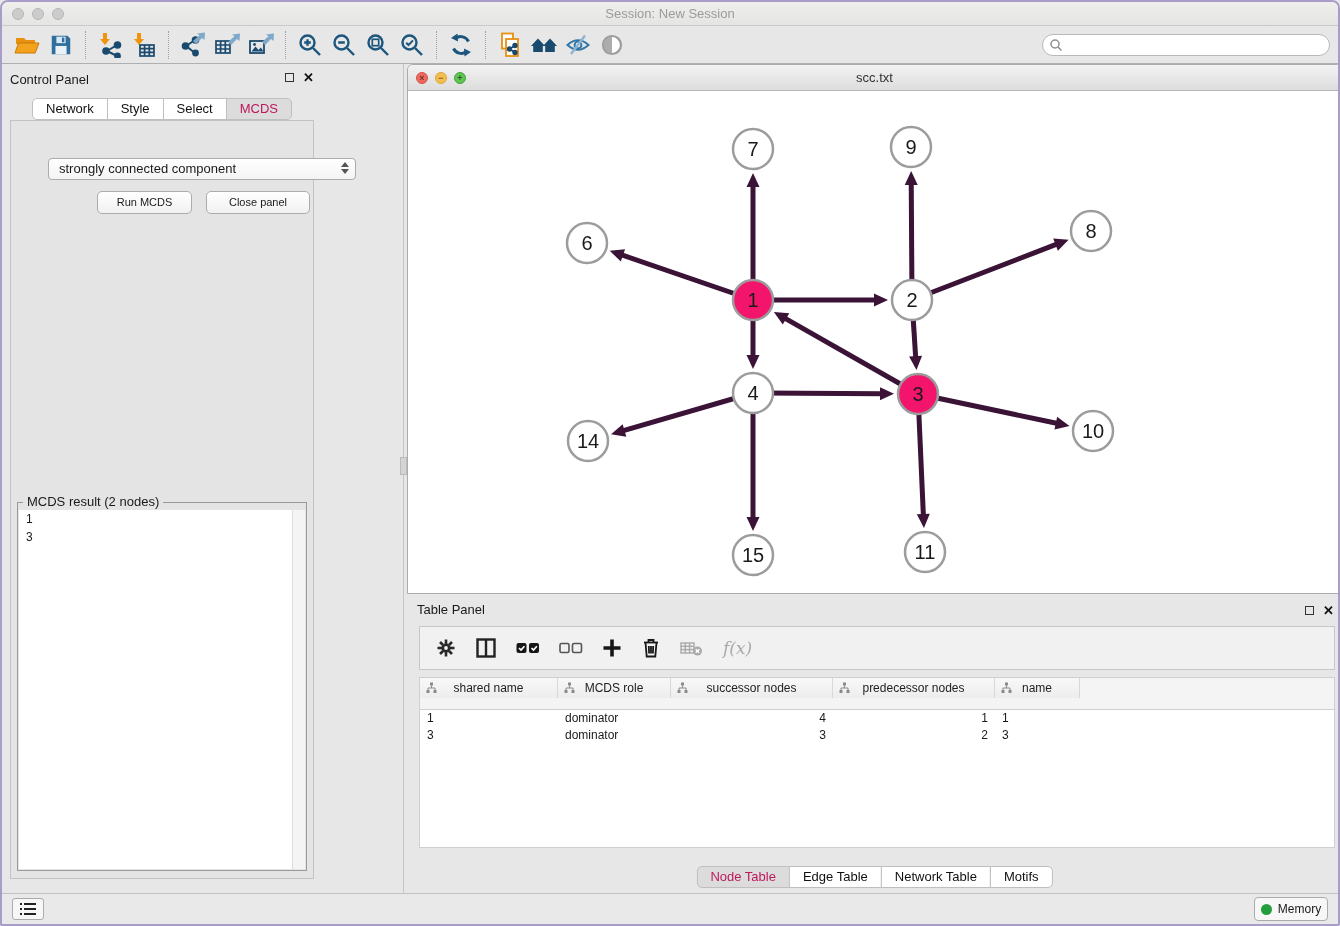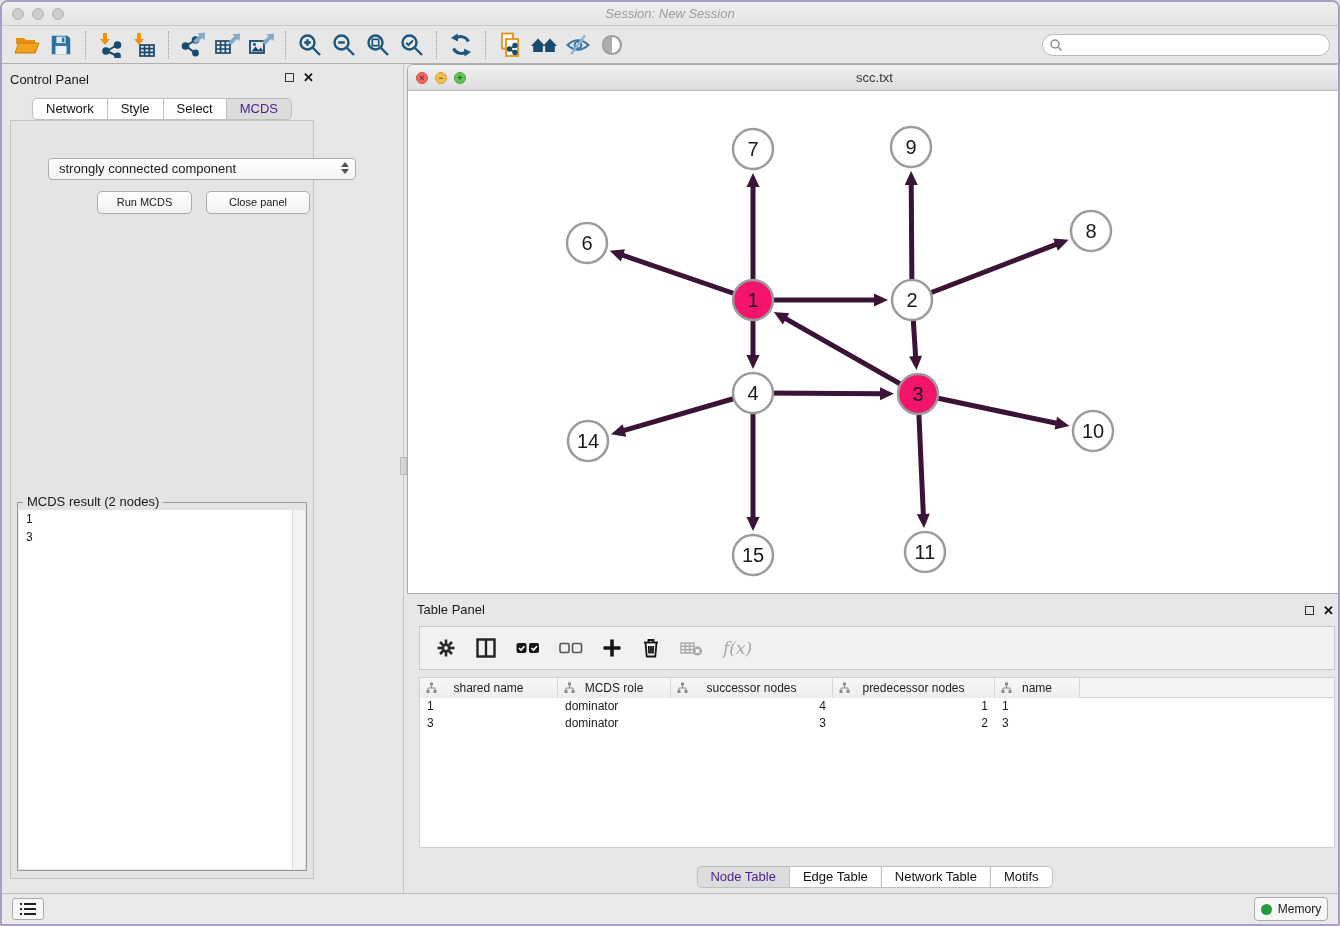--- a/index.html
+++ b/index.html
@@ -13,21 +13,20 @@
     overflow: hidden;
     color: #1A1A1A;
   }
   .app { position: absolute; inset: 0; }
 
   
   .titlebar {
     position: absolute; left:0; right:0; top:0; height:24px;
     background: linear-gradient(#EFEFED, #E4E4E2);
     border-bottom: 1px solid #C9C9C9;
-    font-style: italic;
   }
   .traffic { position: absolute; left:10px; top:6px; display:flex; gap:8px; }
   .tl { width:12px; height:12px; border-radius:50%; background:#CCCCCC; border:1px solid #B6B6B6; }
   .titlebar .wtitle {
     position:absolute; left:0; right:0; top:4px; text-align:center;
     font-size:13px; color:#9B9B9B;
   }
 
   
   .toolbar {
@@ -52,21 +51,21 @@
   .float-ico { width:9px; height:9px; border:1.5px solid #333; display:inline-block; }
   .close-ico { font-size:13px; font-weight:bold; color:#111; line-height:11px; }
   .seg-tabs { position:absolute; display:flex; }
   .cp-tabs { left:50%; transform:translateX(-50%); top:34px;border-radius:7px; }
   .seg-tab {
     height:22px; padding:0 13px; background:#FFFFFF; border:1px solid #BFBFBF;
     font-size:13px; line-height:20px; margin-left:-1px; color:#111; white-space:nowrap;
   }
   .seg-tab:first-child { border-radius:5px 0 0 5px; margin-left:0; }
   .seg-tab:last-child { border-radius:0 5px 5px 0; }
-  .seg-tab.selected { background:#DCDCDC; color:#4c1d95; }
+  .seg-tab.selected { background:#DCDCDC; color:#be185d; }
   .cp-body {
     position:absolute; left:8px; right:8px; top:56px; bottom:14px;
     background:#E4E4E4; border:1px solid #C3C3C3;
   }
   .opt-label { position:absolute; left:0; right:0; top:16px; text-align:center; font-size:13px; }
   .dropdown {
     position:absolute; left:37px; width:308px; top:37px; height:22px;
     background:linear-gradient(#FFFFFF,#F4F4F4); border:1px solid #ACACAC; border-radius:4px;
     font-size:13px; line-height:20px; padding-left:10px;
   }
@@ -121,21 +120,21 @@
   .table-panel { position:absolute; left:405px; top:595px; width:935px; bottom:31px; }
   .tp-header { position:absolute; left:10px; top:5px; font-size:13px; }
   .tp-toolbar {
     position:absolute; left:12px; right:7px; top:29px; height:44px;
     background:#F1F1F1; border:1px solid #C8C8C8;
     display:flex; align-items:center; gap:19px; padding-left:16px;
   }
   .tp-ico { display:flex; align-items:center; justify-content:center; }
   .fx-ico { font-family:"DejaVu Serif", serif; font-style:italic; font-size:17px; color:#A8A8A8;text-align:center; }
   .tbl-region { position:absolute; left:12px; right:7px; top:80px; height:171px; background:#FFFFFF; border:1px solid #CFCFCF; }
-  .tbl-head { display:flex; height:20px; background:#F4F4F4; border-bottom:1px solid #CFCFCF; }
+  .tbl-head { display:flex; height:32px; background:#F4F4F4; border-bottom:1px solid #CFCFCF; }
   .th-cell {
     position:relative; height:20px; border-right:1px solid #D8D8D8; background:linear-gradient(#F8F8F8,#EDEDED);
     font-size:12px; display:flex; align-items:center; justify-content:center; color:#222;
   }
   .th-cell svg { position:absolute; left:6px; top:4px; }
   .tbl-row { display:flex; height:17px; font-size:12px; }
   .td-cell { height:17px; line-height:16px; padding:0 7px; white-space:nowrap; overflow:hidden; }
   .ta-left { text-align:left; } .ta-right { text-align:right; }
   .tp-tabs { left:50%; transform:translateX(-50%); top:269px; }
 

